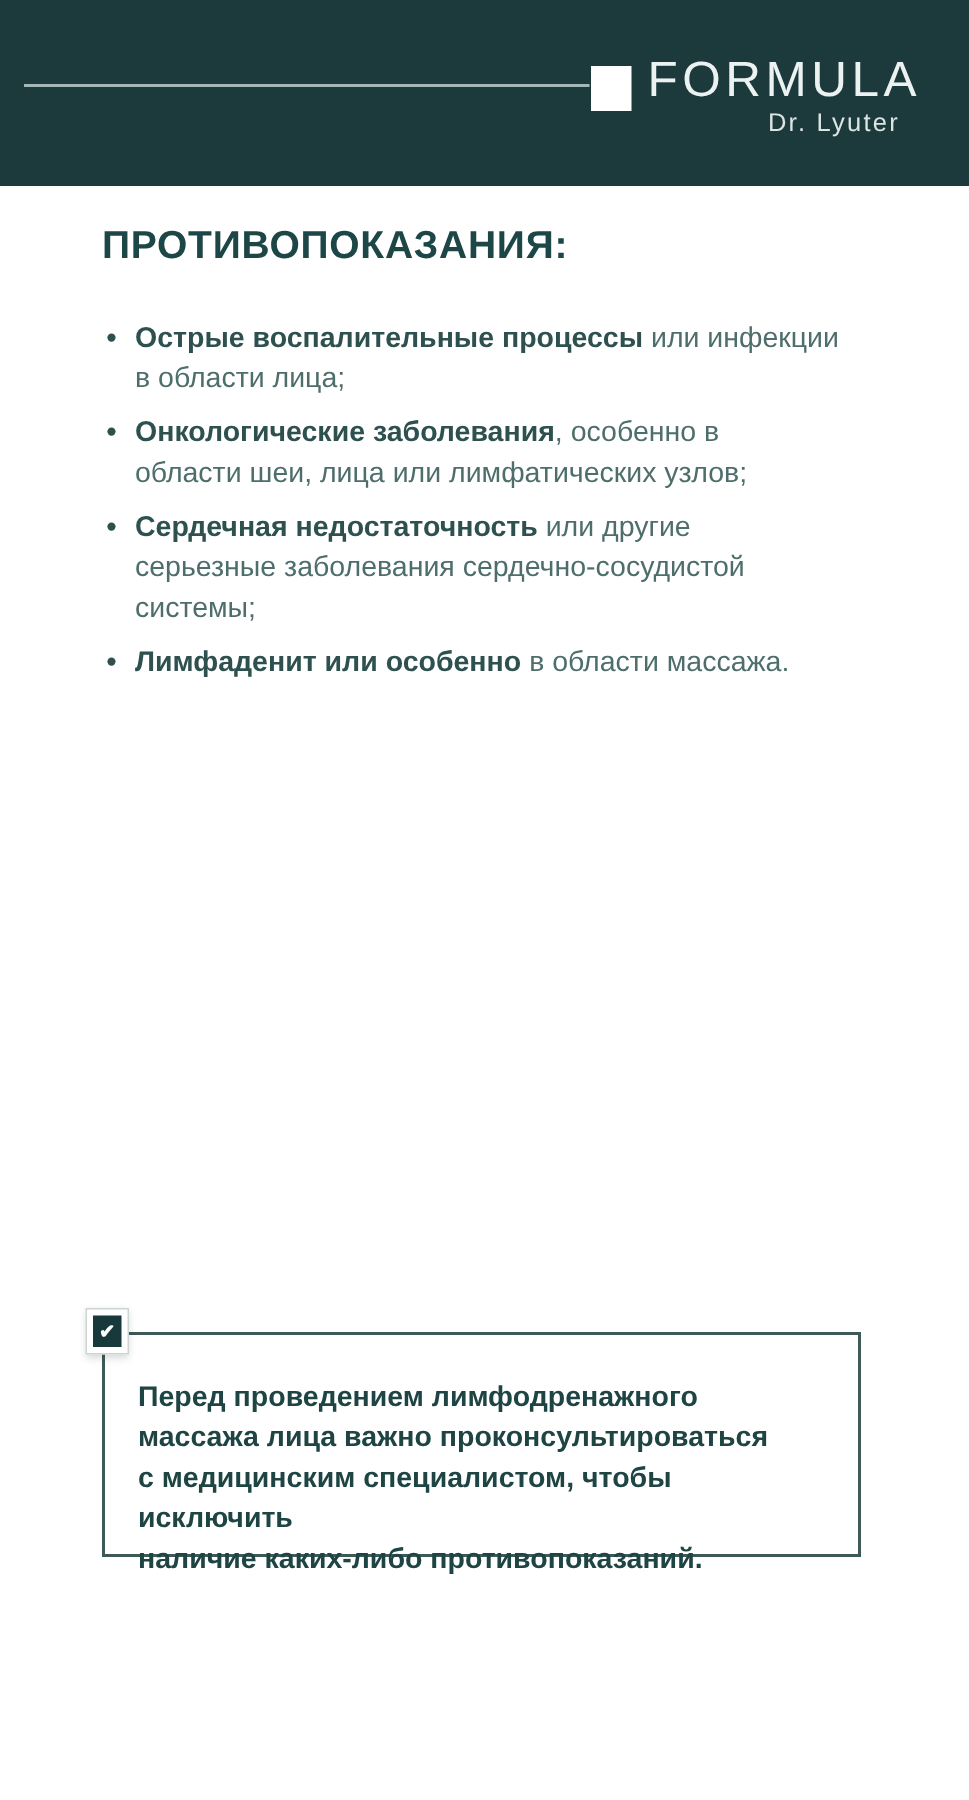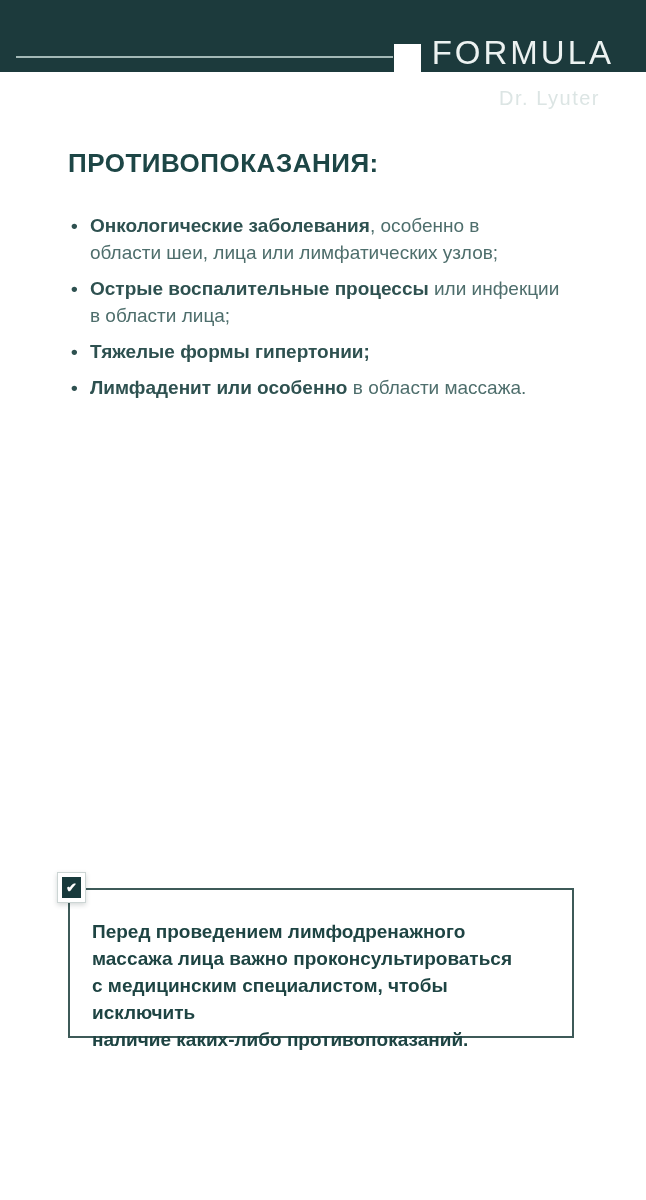--- a/index.html
+++ b/index.html
@@ -7,21 +7,21 @@
     width: 646px; height: 1200px;
     background: #ffffff;
     font-family: "Liberation Sans", sans-serif;
     position: relative;
     overflow: hidden;
   }
 
   
   .header {
     position: absolute; left: 0; top: 0;
-    width: 646px; height: 72px;
+    width: 646px; height: 124px;
     background: #1c3a3c;
   }
   .header-rule {
     position: absolute; left: 16px; top: 56px;
     width: 377px; height: 2px;
     background: #a3b8b6;
   }
   .logo-square {
     position: absolute; left: 394px; top: 44px;
     width: 27px; height: 30px;
@@ -32,24 +32,24 @@
     text-align: right;
     color: #ecf2f1;
   }
   .brand-name {
     font-size: 33px;
     font-weight: 400;
     letter-spacing: 3px;
     line-height: 1.0;
   }
   .brand-sub {
-    font-size: 20px;
+    font-size: 17px;
     letter-spacing: 1.5px;
     color: #dce5e4;
-    margin-top: 18px;
+    margin-top: 3px;
     padding-right: 14px;
   }
 
   
   .page-heading {
     position: absolute; left: 68px; top: 148px;
     font-size: 26px;
     font-weight: 700;
     letter-spacing: 0.5px;
     color: #1d4646;
@@ -129,25 +129,27 @@
   <div class="logo-square"></div>
   <div class="brand">
     <div class="brand-name">FORMULA</div>
     <div class="brand-sub">Dr. Lyuter</div>
   </div>
 </div>
 
 <h1 class="page-heading">ПРОТИВОПОКАЗАНИЯ:</h1>
 
 <ul class="contra-list">
+  <li><span class="item-bold">Острые воспалительные процессы</span><span class="item-rest"> или инфекции
+в области лица;</span></li>
   <li><span class="item-bold">Онкологические заболевания</span><span class="item-rest">, особенно в
 области шеи, лица или лимфатических узлов;</span></li>
-  <li><span class="item-bold">Острые воспалительные процессы</span><span class="item-rest"> или инфекции
-в области лица;</span></li>
-  <li><span class="item-bold">Тяжелые формы гипертонии;</span><span class="item-rest"></span></li>
+  <li><span class="item-bold">Сердечная недостаточность</span><span class="item-rest"> или другие
+серьезные заболевания сердечно-сосудистой
+системы;</span></li>
   <li><span class="item-bold">Лимфаденит или особенно</span><span class="item-rest"> в области массажа.</span></li>
 </ul>
 
 <div class="callout">
   <div class="callout-badge-outer">
     <div class="callout-badge-inner">✔</div>
   </div>
   <p class="callout-text">Перед проведением лимфодренажного
 массажа лица важно проконсультироваться
 с медицинским специалистом, чтобы исключить

